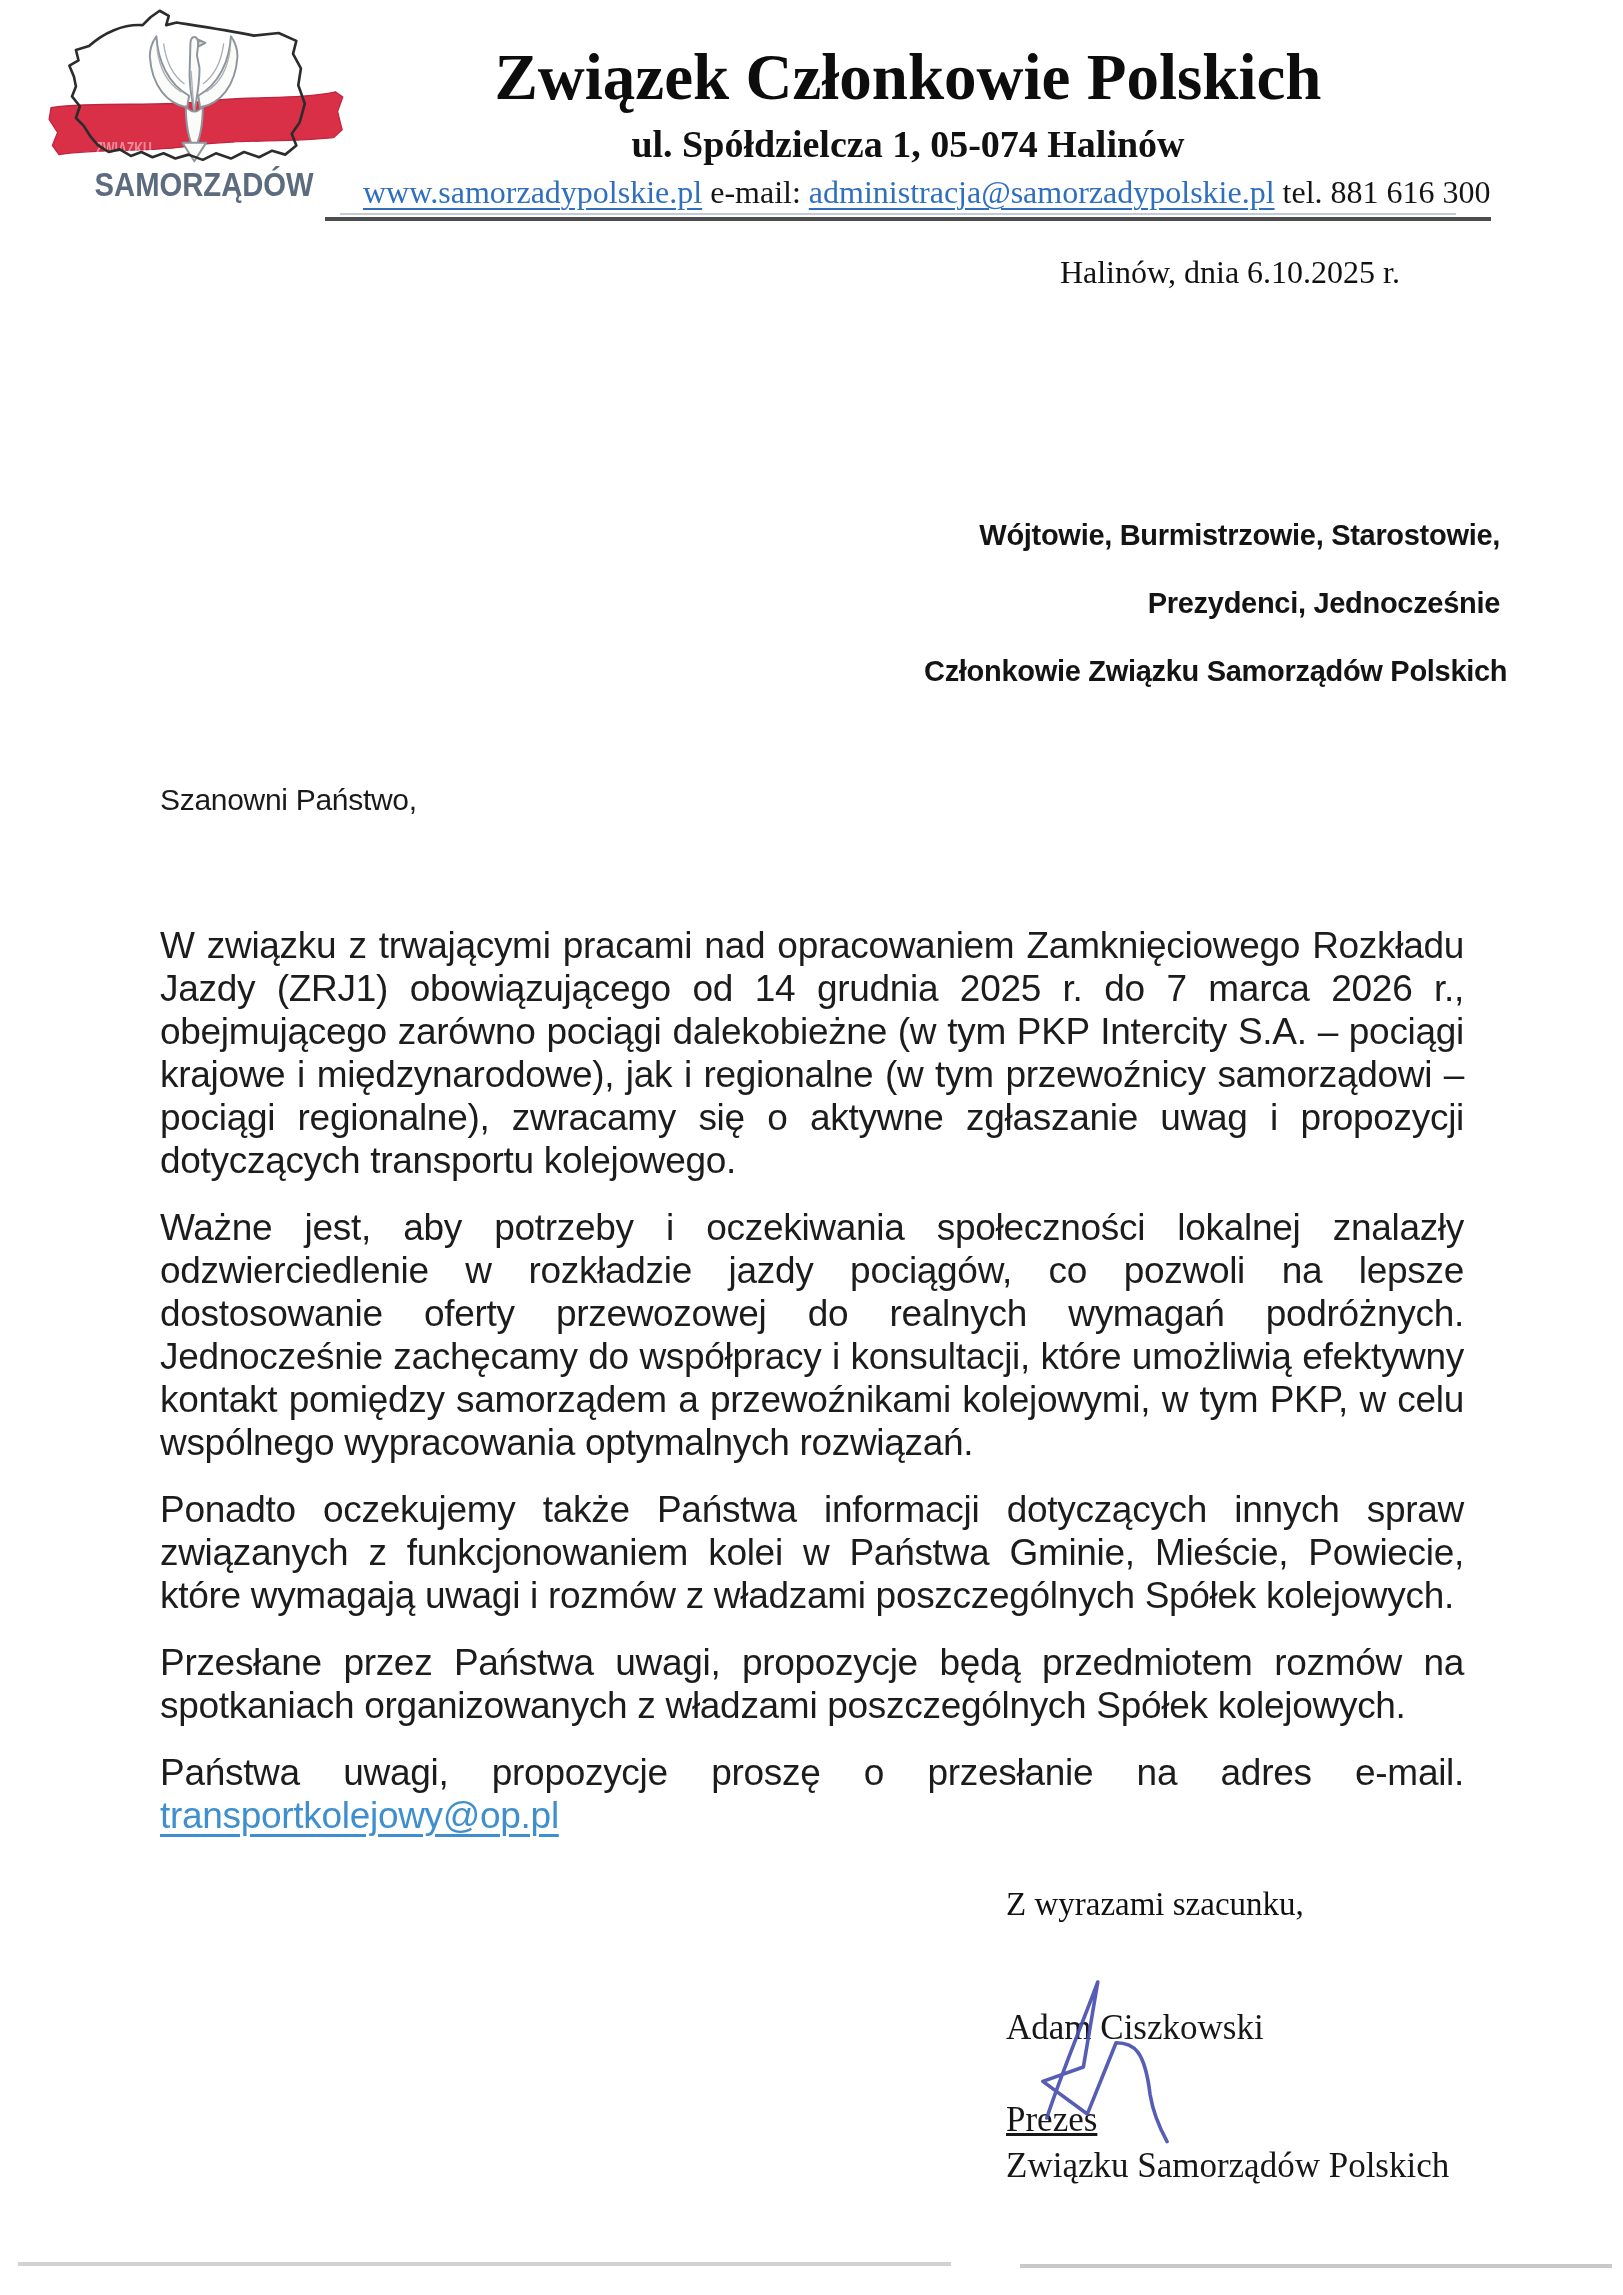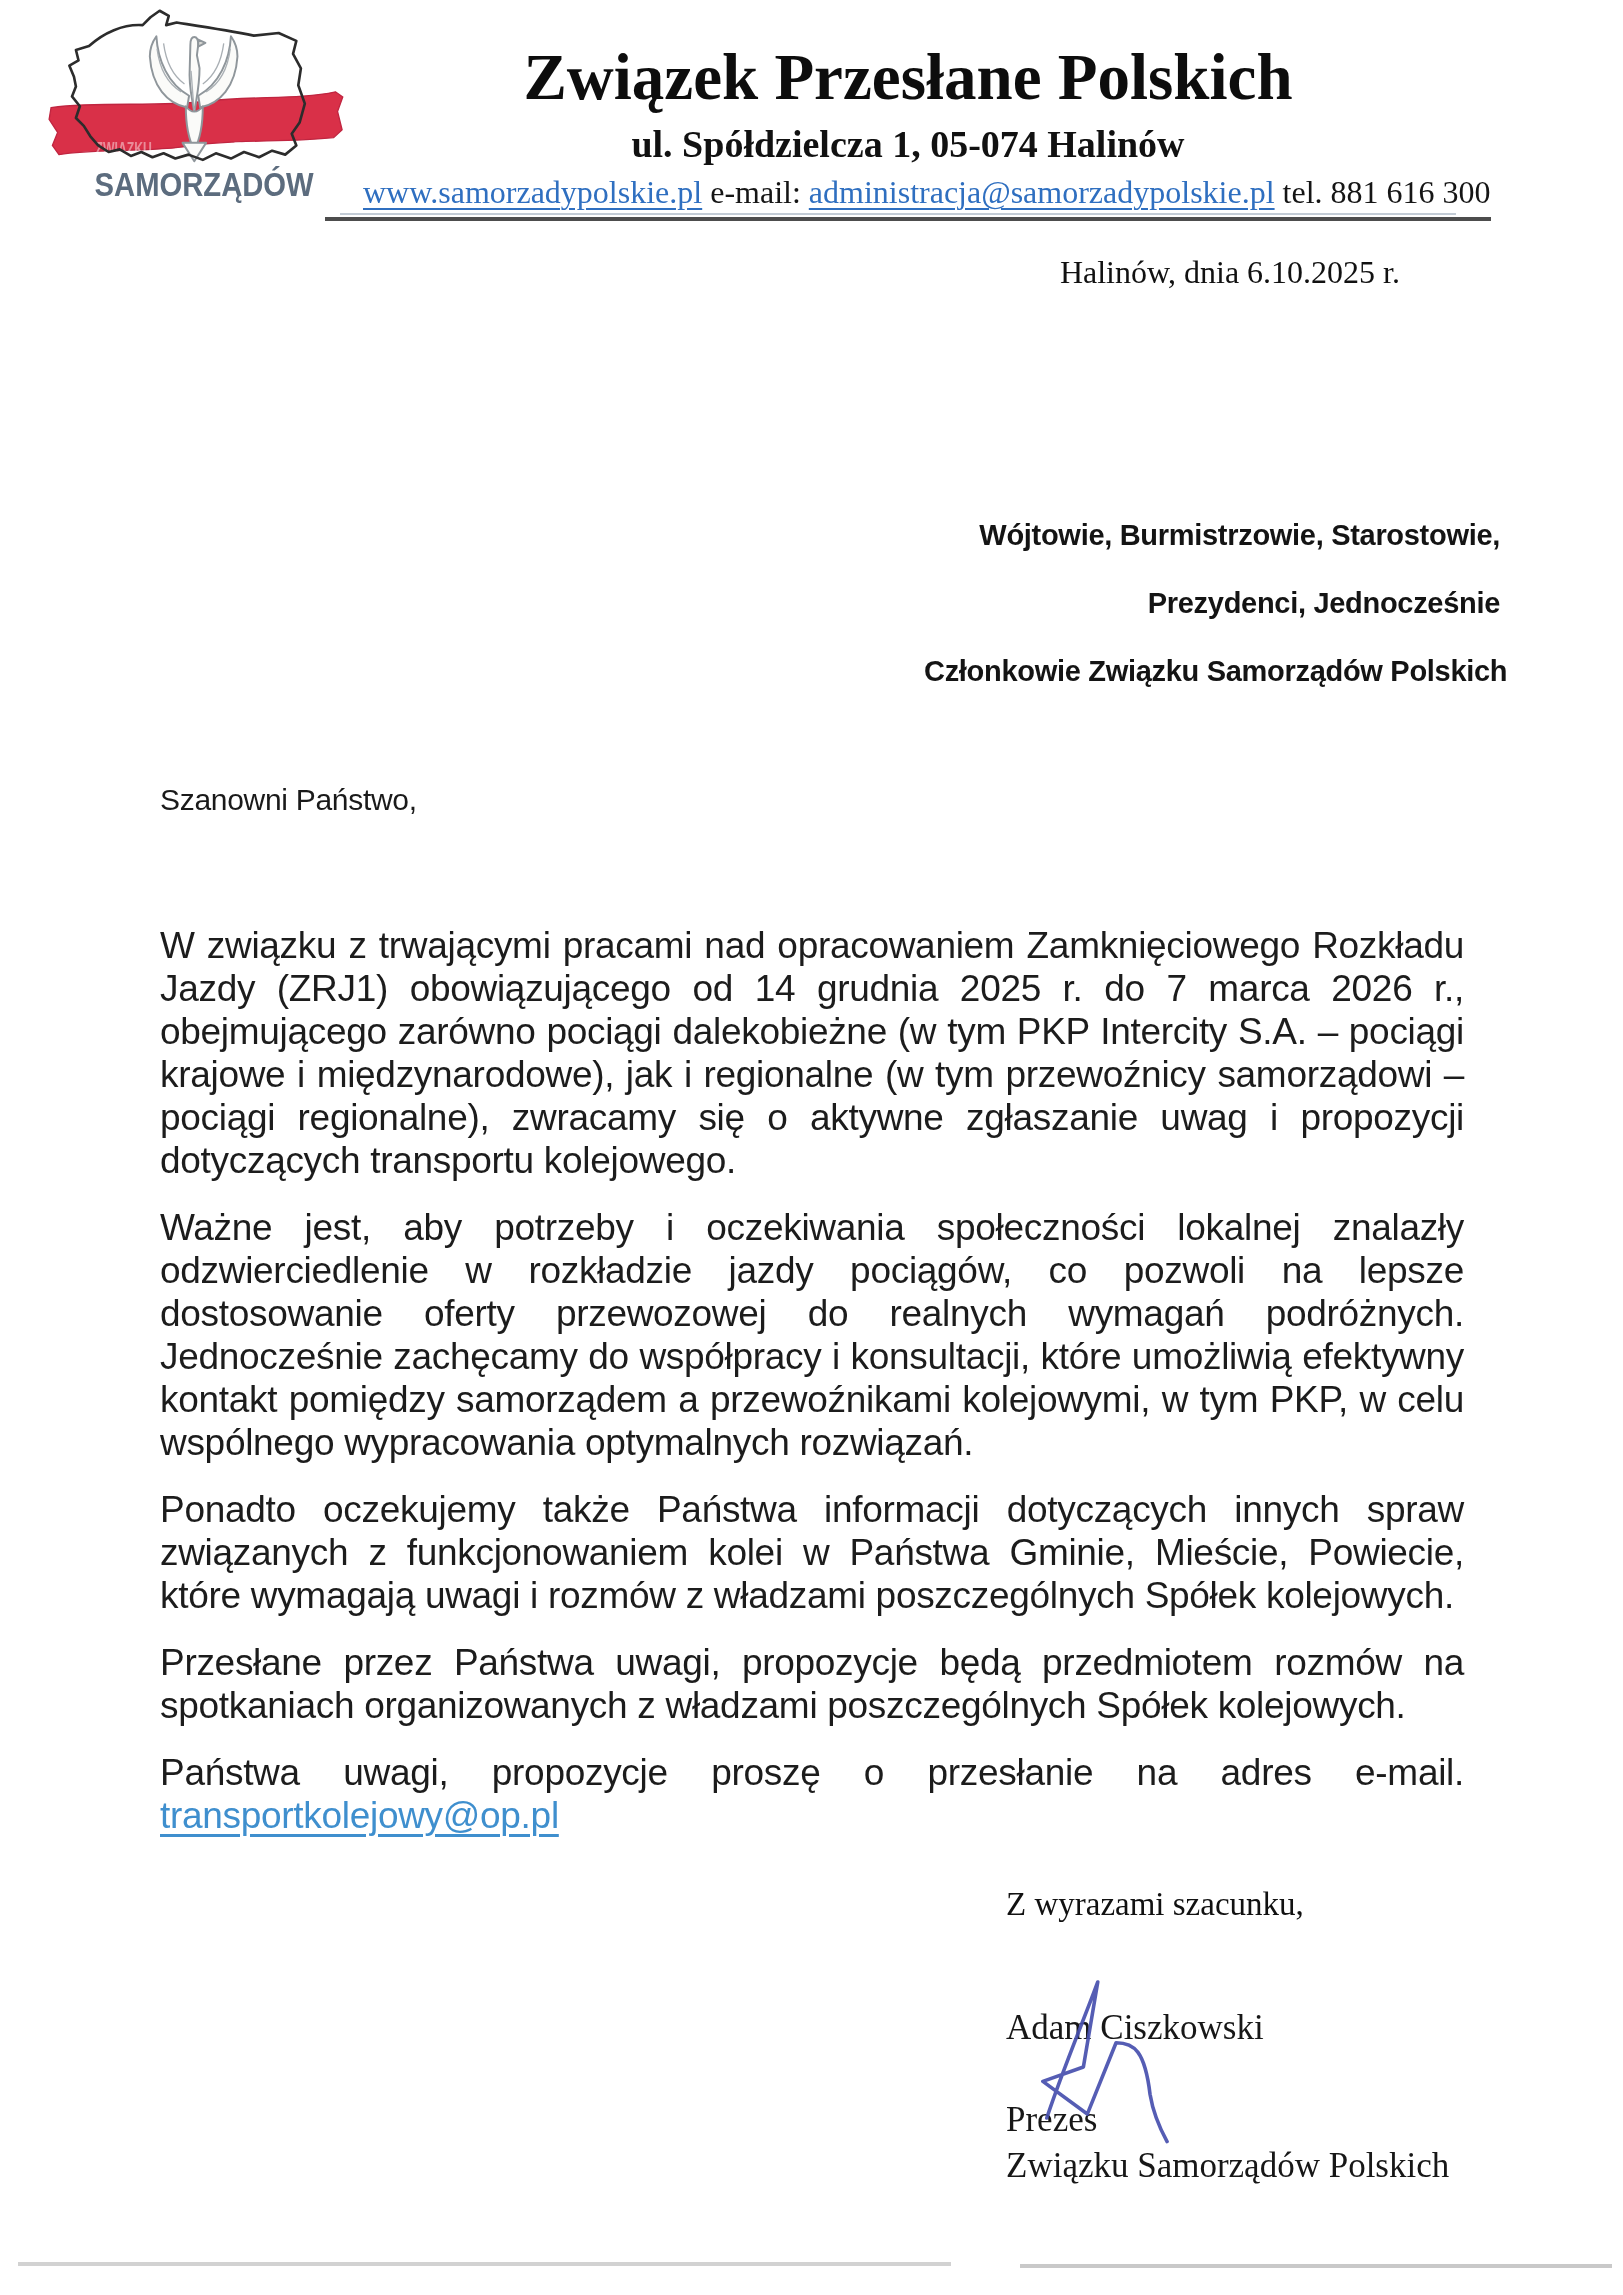--- a/index.html
+++ b/index.html
@@ -83,21 +83,21 @@
   .closing-phrase {
     position:absolute; left:1006px; top:1886px;
     font-family:"Liberation Serif", serif; font-size:33px; color:#111;
   }
   .signer-name {
     position:absolute; left:1006px; top:2008px;
     font-family:"Liberation Serif", serif; font-size:35px; color:#171717;
   }
   .signer-title {
     position:absolute; left:1006px; top:2100px;
-    font-family:"Liberation Serif", serif; font-size:35px; color:#171717;
+    font-family:"Liberation Serif", serif; font-size:35px; color:#171717;text-decoration:underline;
   }
   .signer-org {
     position:absolute; left:1006px; top:2146px;
     font-family:"Liberation Serif", serif; font-size:35px; color:#171717;
   }
   .signature-svg { position:absolute; left:1018px; top:1949px; width:170px; height:200px; }
 
   
   .scan-line-a { position:absolute; left:18.3px;  top:2262px; width:933px; height:3.9px; background:#d2d2d2; }
   .scan-line-b { position:absolute; left:1020px; top:2264px; width:592px;  height:3.9px; background:#c9c9c9; }
@@ -147,21 +147,21 @@
          C250,28 290,34 330,42 L368,38 L395,50 L390,70 L402,92 L398,118
          L408,146 L400,175 L388,192 L395,210 L378,224 L358,218 L338,228
          L315,220 L295,230 L272,222 L252,232 L230,224 L210,230 L192,222
          L175,228 L158,220 L142,226 L125,216 L108,220 L92,210 L80,196
          L70,180 L58,168 L64,150 L52,135 L58,120 Z" fill="none" stroke="#2c2c2c" stroke-width="4" stroke-linejoin="round"></path>
 
     <text x="254" y="288" text-anchor="middle" textLength="335" lengthAdjust="spacingAndGlyphs" font-family="Liberation Sans, sans-serif" font-weight="700" font-size="52" fill="#5c6c7e">SAMORZĄDÓW</text>
   </svg>
 
   <div class="header-text">
-    <div class="org-title">Związek Przesłane Polskich</div>
+    <div class="org-title">Związek Członkowie Polskich</div>
     <div class="org-address">ul. Spółdzielcza 1, 05-074 Halinów</div>
     <div class="org-contact">
       <span class="hlink">www.samorzadypolskie.pl</span>
       <span>e-mail:</span>
       <span class="hlink">administracja@samorzadypolskie.pl</span>
       <span>tel.</span>
       <span>881 616 300</span>
     </div>
   </div>
   <div class="rule-light"></div>

